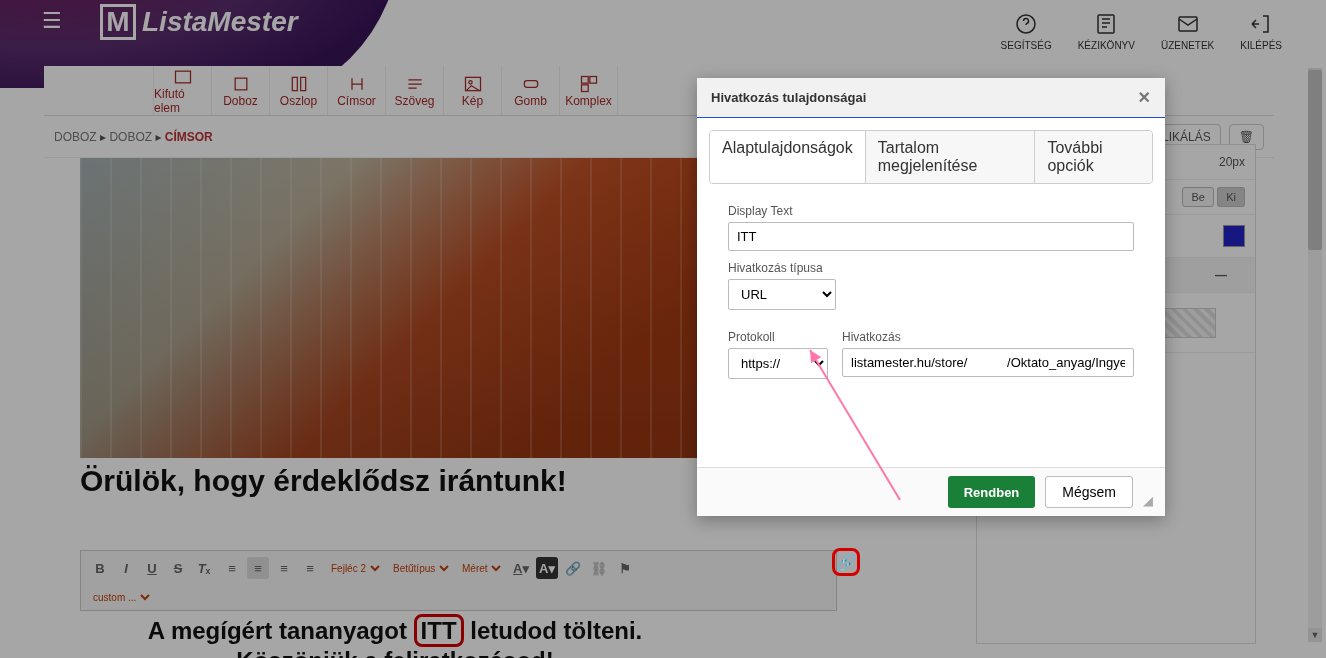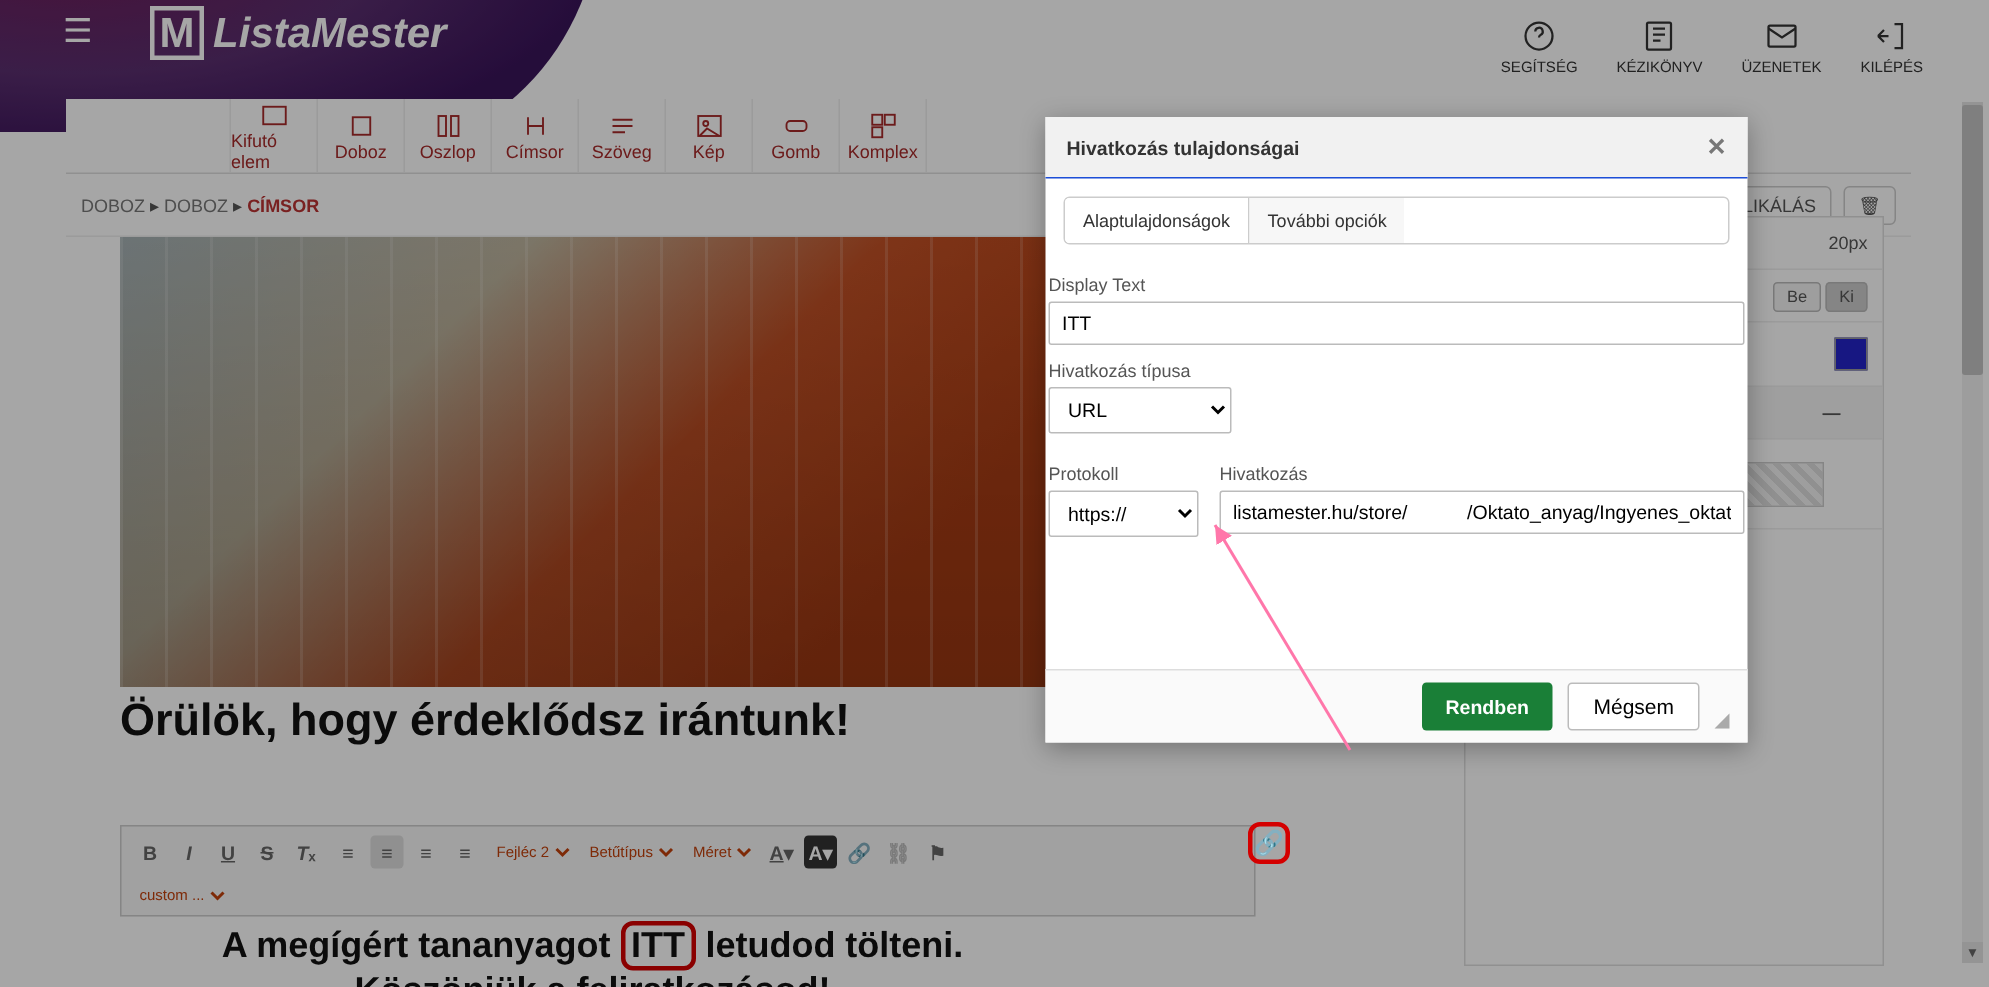--- a/index.html
+++ b/index.html
@@ -40,24 +40,24 @@
 .r-border{border:3px solid #d40000;border-radius:8px;padding:0 4px}
 .link-ico-mark{position:absolute;left:697px;top:398px;width:28px;height:28px;border:3px solid #d40000;border-radius:8px;display:flex;align-items:center;justify-content:center;color:#555;z-index:3}
 .side-panel{position:absolute;right:18px;top:78px;width:280px;height:500px;background:#fff;border:1px solid #ddd}
 .side-row{padding:10px;border-bottom:1px solid #eee;font-size:12px;color:#555;display:flex;justify-content:space-between;align-items:center}
 .small-btn{border:1px solid #bbb;padding:3px 8px;font-size:11px;background:#f3f3f3;border-radius:3px}
 
 .modal{position:absolute;left:697px;top:78px;width:468px;background:#fff;z-index:20;box-shadow:0 4px 16px rgba(0,0,0,.3);font-size:13px;color:#333}
 .modal-hd{background:#f1f1f1;padding:10px 14px;display:flex;justify-content:space-between;align-items:center;border-bottom:1px solid #1d4ed8;font-weight:bold;font-size:13px}
 .modal-hd .x{cursor:pointer;color:#777;font-size:16px}
 .modal-tabs{display:flex;border:1px solid #ccc;margin:12px 12px 0;border-radius:4px;overflow:hidden}
-.mtab{padding:8px 12px;font-size:12px;border-right:1px solid #ccc;background:#f7f7f7;cursor:pointer}
+.mtab{padding:8px 12px;font-size:16px;border-right:1px solid #ccc;background:#f7f7f7;cursor:pointer}
 .mtab.active{background:#fff}
 .mtab:last-child{border-right:none}
-.modal-body{padding:10px 2px 18px}
+.modal-body{padding:10px 31px 18px}
 .mb-label{font-size:12px;color:#555;margin:10px 0 4px}
 .mb-input,.mb-select{width:100%;border:1px solid #bbb;padding:6px 8px;font-size:13px;border-radius:2px;background:#fff}
 .proto-row{display:flex;gap:14px;margin-top:10px}
 .proto-row .col1{width:100px}
 .proto-row .col2{flex:1}
 .modal-ft{border-top:1px solid #ddd;padding:8px 12px;display:flex;justify-content:flex-end;gap:10px;background:#fafafa}
 .btn-ok{background:#1a7f37;color:#fff;border:none;padding:7px 16px;font-size:13px;border-radius:3px;cursor:pointer;font-weight:bold}
 .btn-cancel{background:#fff;border:1px solid #bbb;padding:7px 16px;font-size:14px;border-radius:3px;cursor:pointer}
 
 .arrow{position:absolute;z-index:25;pointer-events:none}
@@ -254,27 +254,28 @@
 
 <div class="link-ico-mark" style="left:832px;top:548px;z-index:7">🔗</div>
 
 <div class="modal">
   <div class="modal-hd">
     <span>Hivatkozás tulajdonságai</span>
     <span class="x">✕</span>
   </div>
   <div class="modal-tabs">
     <div class="mtab active">Alaptulajdonságok</div>
+    <div class="mtab">Tartalom megjelenítése</div>
     <div class="mtab">További opciók</div>
   </div>
   <div class="modal-body">
     <div class="mb-label">Display Text</div>
     <input class="mb-input" value="ITT" style="">
     <div class="mb-label">Hivatkozás típusa</div>
-    <select class="mb-select" style="width:122px"><option>URL</option></select>
+    <select class="mb-select" style="width:108px"><option>URL</option></select>
     <div class="proto-row">
       <div class="col1">
         <div class="mb-label">Protokoll</div>
         <select class="mb-select"><option>https://</option></select>
       </div>
       <div class="col2">
         <div class="mb-label">Hivatkozás</div>
         <input class="mb-input" value="listamester.hu/store/           /Oktato_anyag/Ingyenes_oktato_a" style="">
       </div>
     </div>

